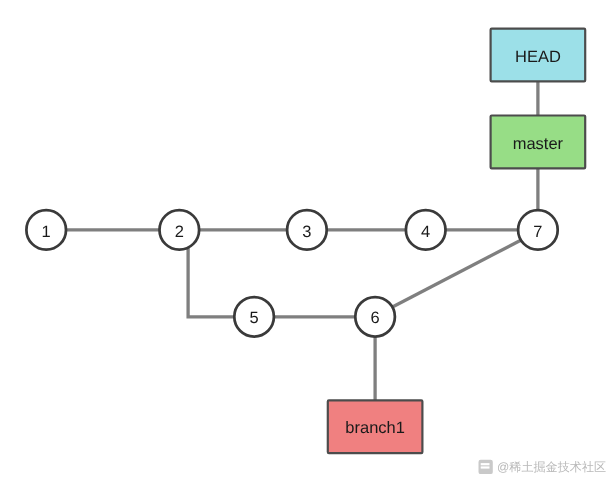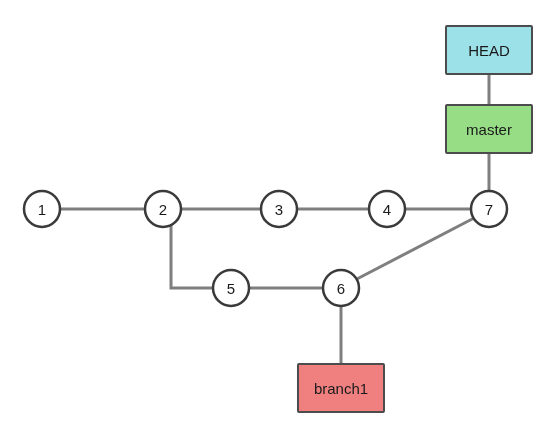--- a/index.html
+++ b/index.html
@@ -112,14 +112,18 @@
         <circle cx="231" cy="288" r="18" fill="#ffffff" stroke="#3a3a3a" stroke-width="2.5"></circle>
         <text x="231" y="294" text-anchor="middle" font-family="'Liberation Sans', sans-serif" font-size="15" fill="#1a1a1a">5</text>
       </g>
       <g>
         <circle cx="341" cy="288" r="18" fill="#ffffff" stroke="#3a3a3a" stroke-width="2.5"></circle>
         <text x="341" y="294" text-anchor="middle" font-family="'Liberation Sans', sans-serif" font-size="15" fill="#1a1a1a">6</text>
       </g>
     </g>
   </svg>
 
+  <div class="watermark">
+    <span class="wm-logo"></span>
+    <span class="wm-text">@稀土掘金技术社区</span>
+  </div>
 
 </div>
 
 </body></html>

